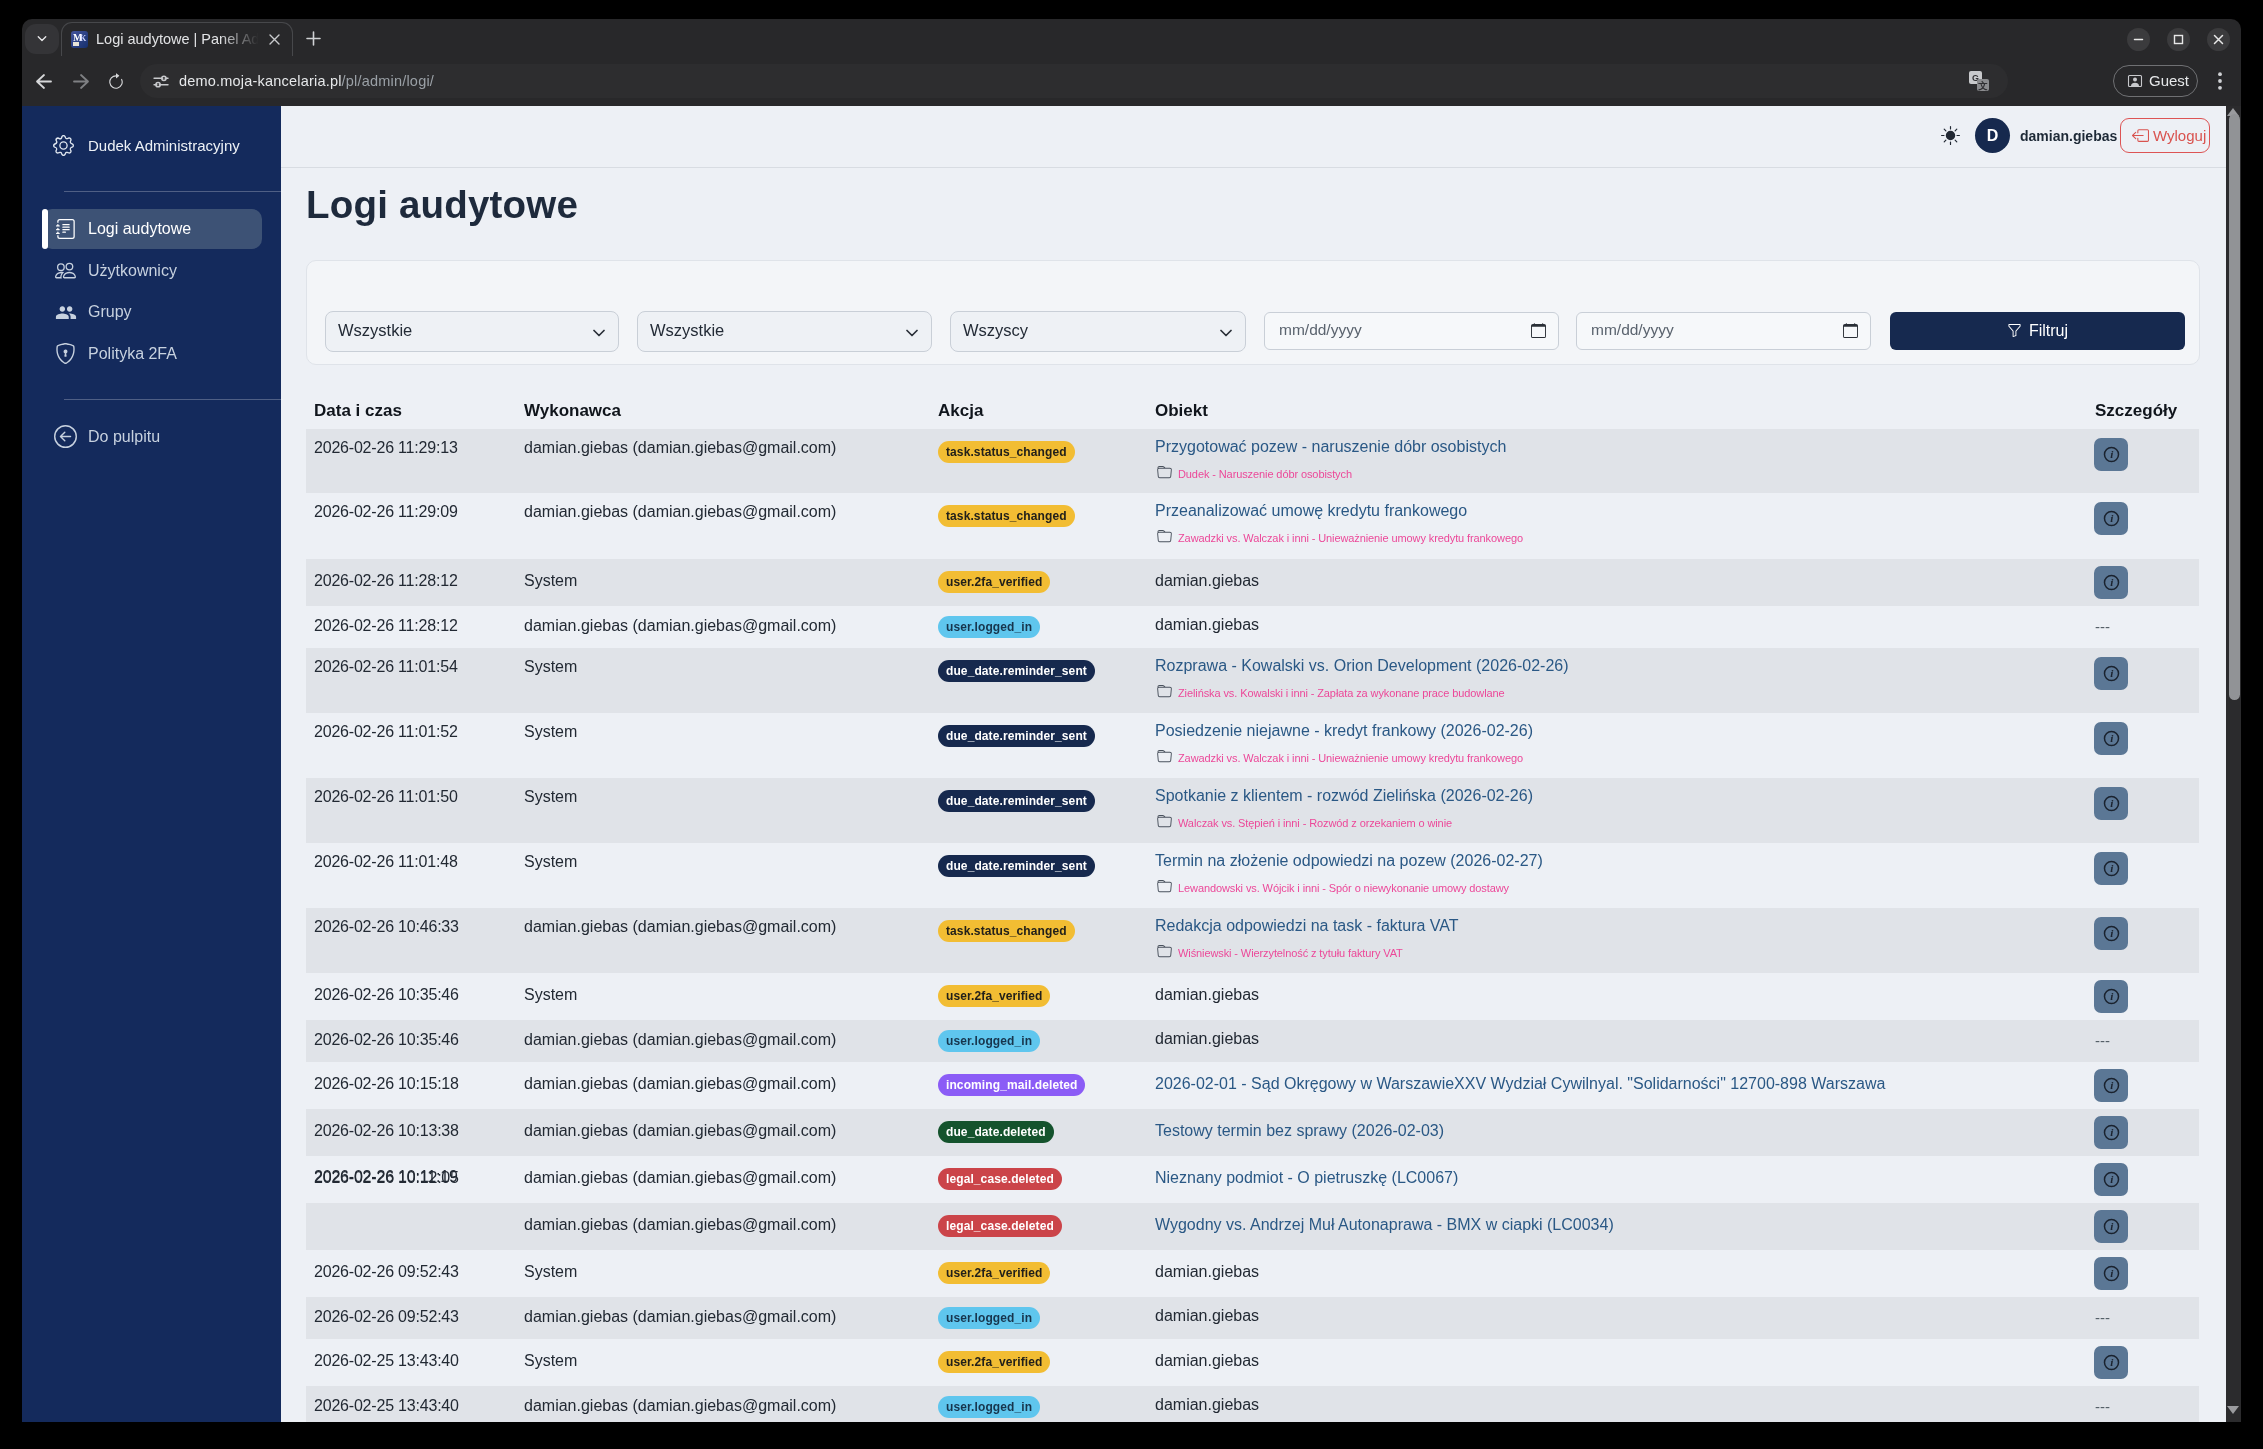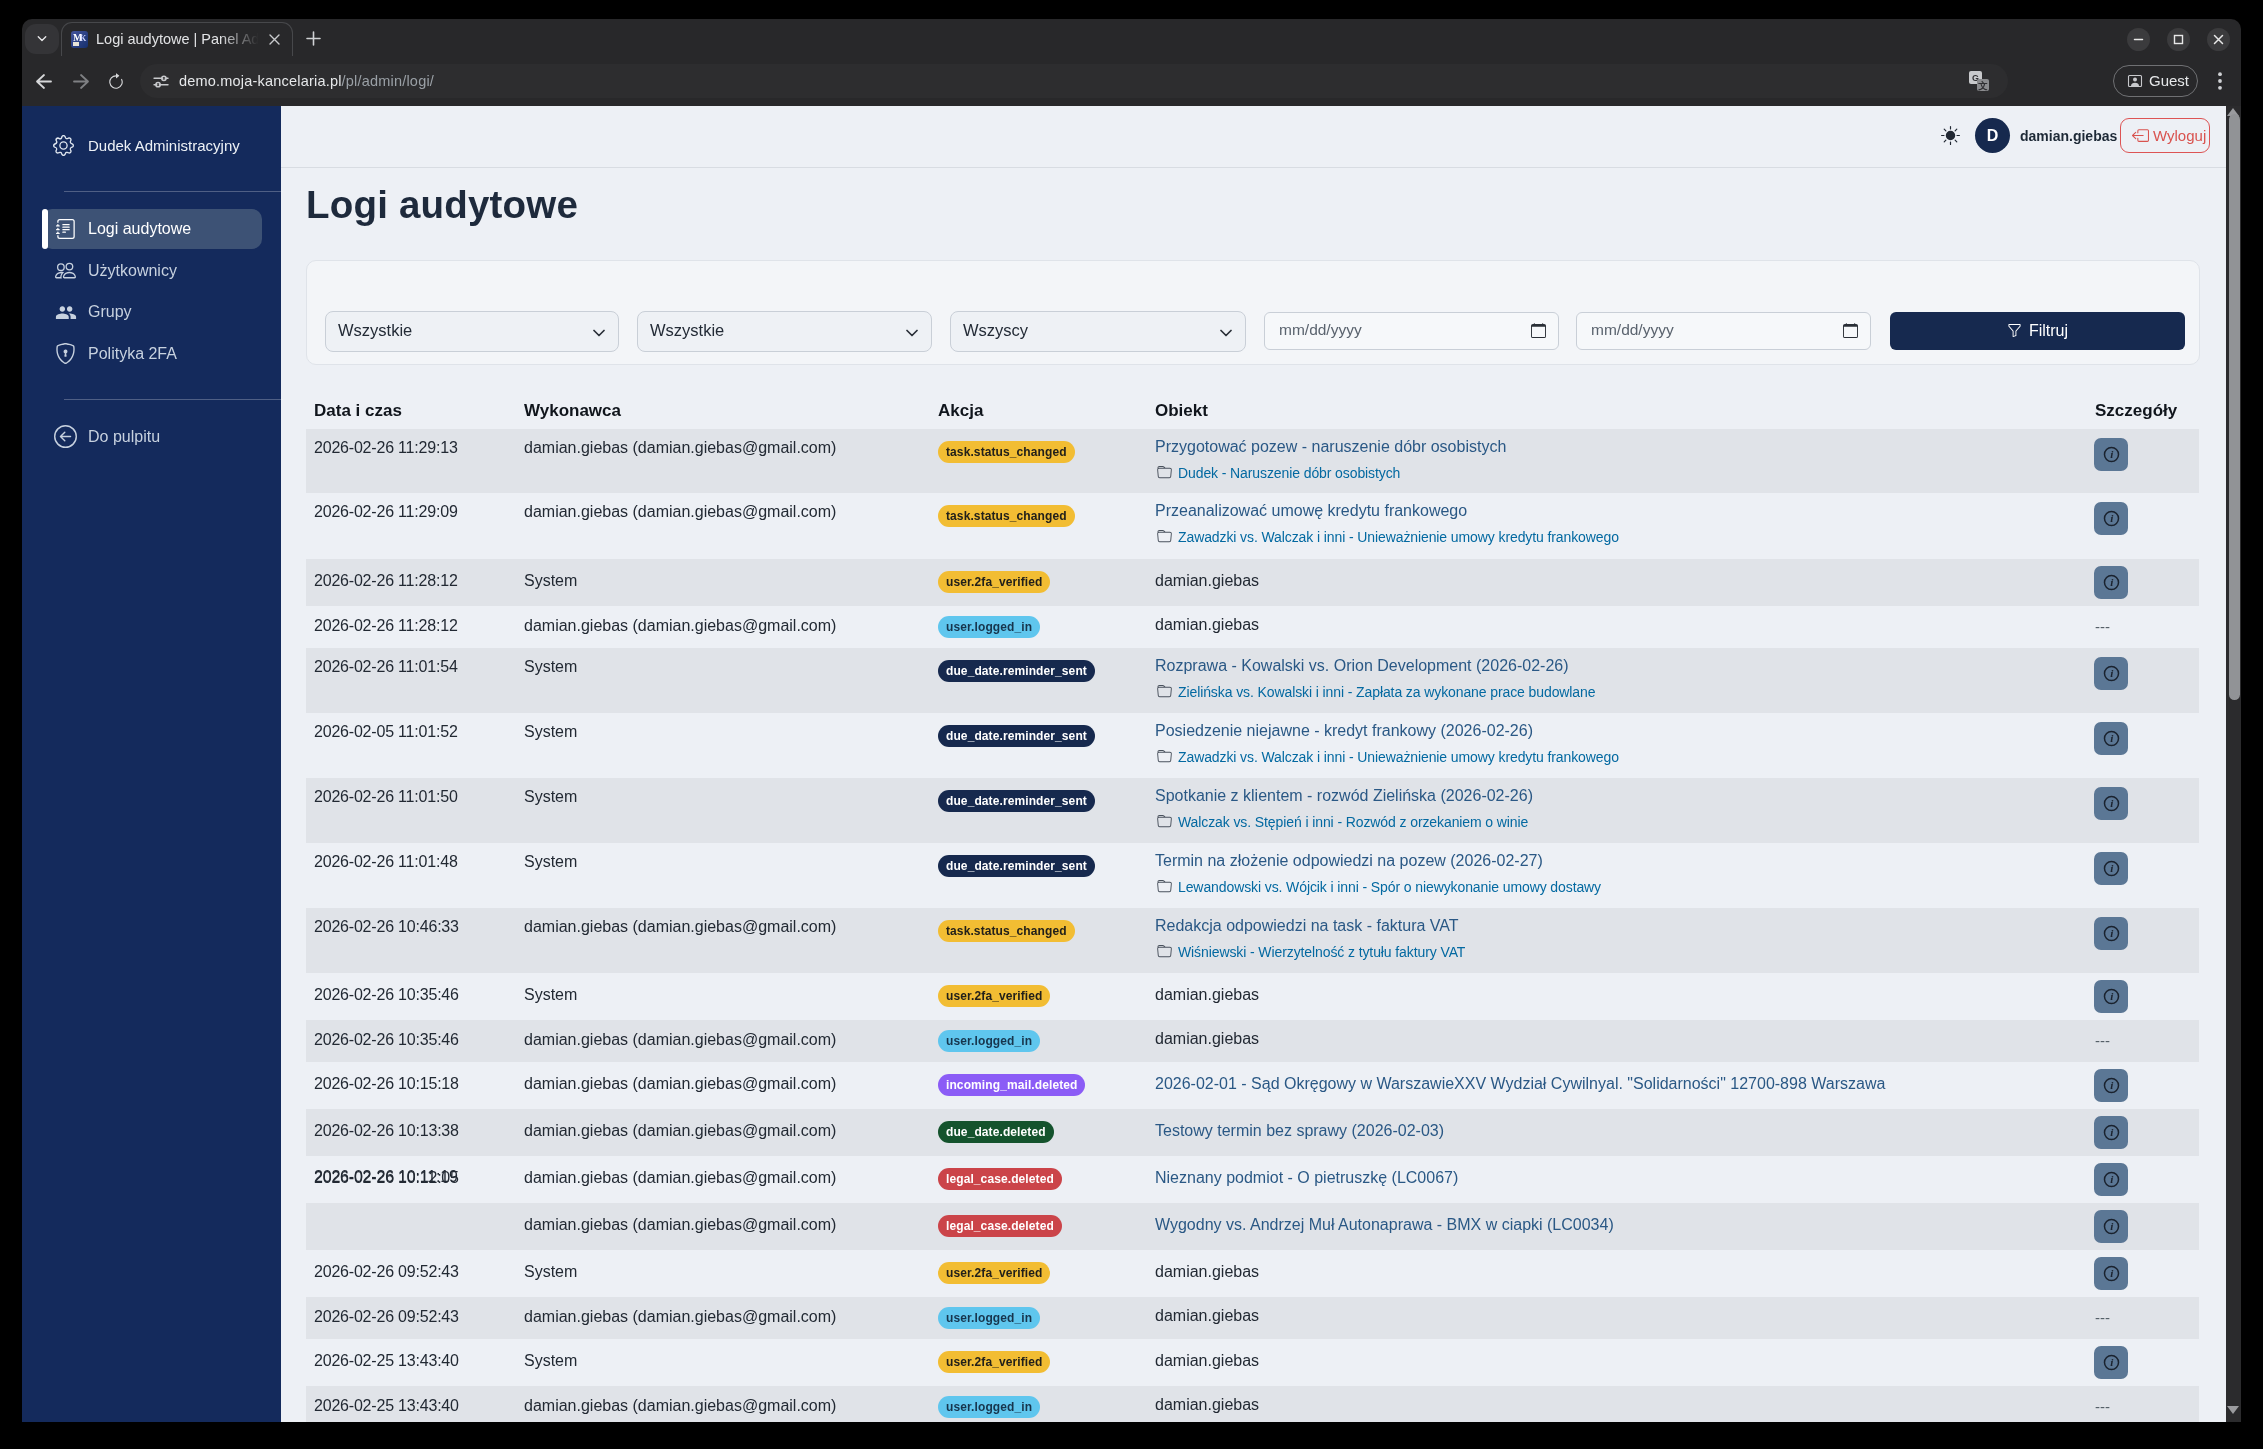--- a/index.html
+++ b/index.html
@@ -38,21 +38,21 @@
   color:#fff; font-size:16px; text-align:center; line-height:38px; }
 .th { position:absolute; font-size:17px; font-weight:bold; color:#10151c; }
 .row { position:absolute; left:306px; width:1893px; }
 .ts { position:absolute; left:314px; font-size:16px; letter-spacing:-0.2px; color:#222933; }
 .wyk { position:absolute; left:524px; font-size:16px; color:#222933; }
 .bdgw { position:absolute; left:938px; }
 .bdg { display:inline-block; height:22px; line-height:22px; border-radius:11px; padding:0 8px;
   font-size:12px; font-weight:bold; letter-spacing:0.1px; }
 .objlink { position:absolute; left:1155px; font-size:16px; color:#2a5885; }
 .objplain { position:absolute; left:1155px; font-size:16px; color:#222933; }
-.obj2 { position:absolute; left:1157px; font-size:14px; letter-spacing:-0.1px; color:#0369a1; }
+.obj2 { position:absolute; left:1157px; font-size:11px; letter-spacing:-0.1px; color:#ec4899; }
 .ibtn { position:absolute; left:2094px; width:34px; height:33px; background:#5b7795; border-radius:7px;
   text-align:center; padding-top:8px; }
 .dash { position:absolute; left:2095px; font-size:15px; color:#566068; }
 .vscroll { position:absolute; left:2226px; top:106px; width:15px; height:1316px; background:#2b2b2d; }
 </style>
 </head>
 <body>
 <div class="win"></div>
 
 <div class="chevbtn"><svg width="12" height="12" viewBox="0 0 16 16" style="margin:9px 0 0 11px">
@@ -261,21 +261,21 @@
 <div class="bdgw" style="top:660px"><span class="bdg" style="background:#16294e;color:#ffffff">due_date.reminder_sent</span></div>
 <div class="objlink" style="top:657px">Rozprawa - Kowalski vs. Orion Development (2026-02-26)</div>
 <div class="obj2" style="top:684px"><svg width="15" height="15" viewBox="0 0 16 16" style="vertical-align:-2px;margin-right:6px">
       <path fill="#4a525d" d="M.54 3.87.5 3a2 2 0 0 1 2-2h3.672a2 2 0 0 1 1.414.586l.828.828A2 2 0 0 0 9.828 3h3.982a2 2 0 0 1 1.992 2.181l-.637 7A2 2 0 0 1 13.174 14H2.826a2 2 0 0 1-1.991-1.819l-.637-7a2 2 0 0 1 .342-1.31zM2.19 4a1 1 0 0 0-.996 1.09l.637 7a1 1 0 0 0 .995.91h10.348a1 1 0 0 0 .995-.91l.637-7A1 1 0 0 0 13.81 4zm4.69-1.707A1 1 0 0 0 6.172 2H2.5a1 1 0 0 0-1 .981l.006.139q.323-.119.684-.12h5.396z"></path>
     </svg>Zielińska vs. Kowalski i inni - Zapłata za wykonane prace budowlane</div>
 <div class="ibtn" style="top:657px"><svg width="17" height="17" viewBox="0 0 16 16" style="">
       <circle cx="8" cy="8" r="6.6" fill="none" stroke="#1a222e" stroke-width="1.4"></circle>
       <text x="8.3" y="11.6" font-family="Liberation Serif, serif" font-style="italic" font-weight="bold" font-size="10.5" fill="#1a222e" text-anchor="middle">i</text>
     </svg></div>
 <div class="row" style="top:713px;height:65px;"></div>
-<div class="ts" style="top:723px">2026-02-05 11:01:52</div>
+<div class="ts" style="top:723px">2026-02-26 11:01:52</div>
 <div class="wyk" style="top:723px">System</div>
 <div class="bdgw" style="top:725px"><span class="bdg" style="background:#16294e;color:#ffffff">due_date.reminder_sent</span></div>
 <div class="objlink" style="top:722px">Posiedzenie niejawne - kredyt frankowy (2026-02-26)</div>
 <div class="obj2" style="top:749px"><svg width="15" height="15" viewBox="0 0 16 16" style="vertical-align:-2px;margin-right:6px">
       <path fill="#4a525d" d="M.54 3.87.5 3a2 2 0 0 1 2-2h3.672a2 2 0 0 1 1.414.586l.828.828A2 2 0 0 0 9.828 3h3.982a2 2 0 0 1 1.992 2.181l-.637 7A2 2 0 0 1 13.174 14H2.826a2 2 0 0 1-1.991-1.819l-.637-7a2 2 0 0 1 .342-1.31zM2.19 4a1 1 0 0 0-.996 1.09l.637 7a1 1 0 0 0 .995.91h10.348a1 1 0 0 0 .995-.91l.637-7A1 1 0 0 0 13.81 4zm4.69-1.707A1 1 0 0 0 6.172 2H2.5a1 1 0 0 0-1 .981l.006.139q.323-.119.684-.12h5.396z"></path>
     </svg>Zawadzki vs. Walczak i inni - Unieważnienie umowy kredytu frankowego</div>
 <div class="ibtn" style="top:722px"><svg width="17" height="17" viewBox="0 0 16 16" style="">
       <circle cx="8" cy="8" r="6.6" fill="none" stroke="#1a222e" stroke-width="1.4"></circle>
       <text x="8.3" y="11.6" font-family="Liberation Serif, serif" font-style="italic" font-weight="bold" font-size="10.5" fill="#1a222e" text-anchor="middle">i</text>
     </svg></div>

